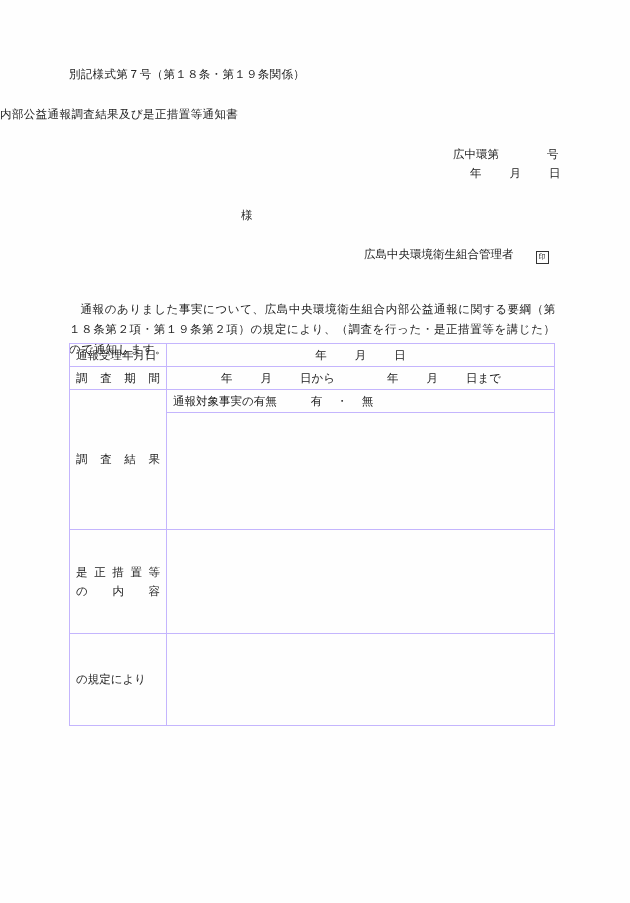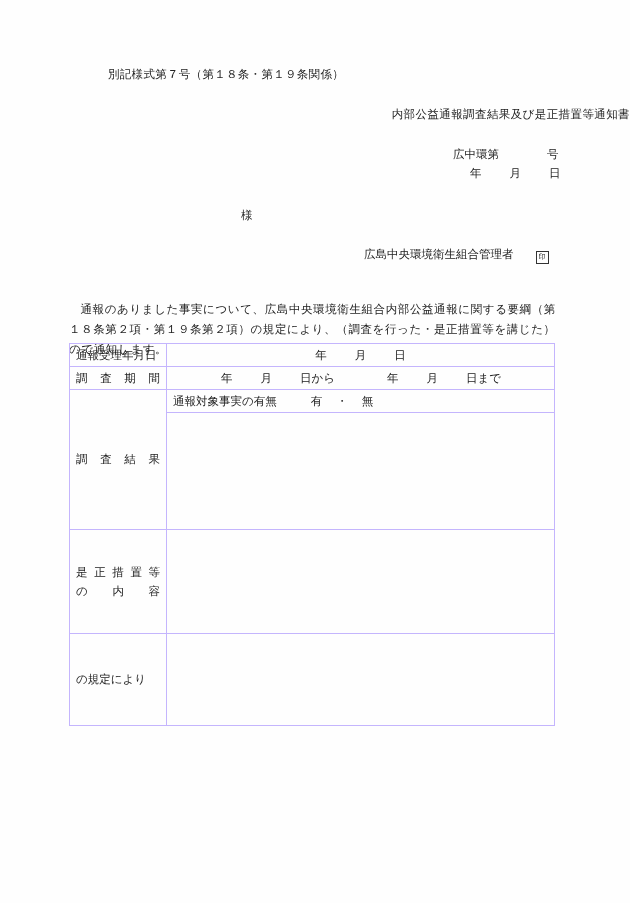--- a/index.html
+++ b/index.html
@@ -1,20 +1,20 @@
 <!DOCTYPE html>
 <html><head>
 <meta charset="utf-8">
 <style>
   html, body { margin:0; padding:0; }
   body { width:630px; height:903px; background:#fefefe; position:relative; overflow:hidden;
     font-family: "DejaVu Serif", "Liberation Serif", serif; color:#222; font-size:11.5px; }
   .abs { position:absolute; white-space:nowrap; }
-  .form-no { left:69px; top:67px; letter-spacing:0.3px;margin-left:39px; }
-  .title { left:0; width:630px; top:107px; text-align:right; letter-spacing:0.4px; }
+  .form-no { left:69px; top:67px; letter-spacing:0.3px; }
+  .title { left:0; width:630px; top:107px; text-align:left; letter-spacing:0.4px; }
   .docnum { left:453px; top:147px; }
   .docnum span.gap { display:inline-block; width:48px; }
   .docdate { left:470px; top:166px; }
   .docdate span.gap { display:inline-block; width:28px; }
   .recipient { left:241px; top:208px; }
   .sender { left:364px; top:247px; }
   .sender .seal { display:inline-block; margin-left:22px; width:11px; height:11px; border:1px solid #333; position:relative; top:1px; font-size:7px; line-height:11px; text-align:center; }
   .body { left:69px; top:299px; width:488px; white-space:normal; line-height:20px; letter-spacing:0.6px; text-indent:1em; }
   table.form { position:absolute; left:69px; top:343px; width:486px; border-collapse:collapse; }
   table.form td { border:1px solid #c4b5fd; padding:0 6px; vertical-align:middle; }

